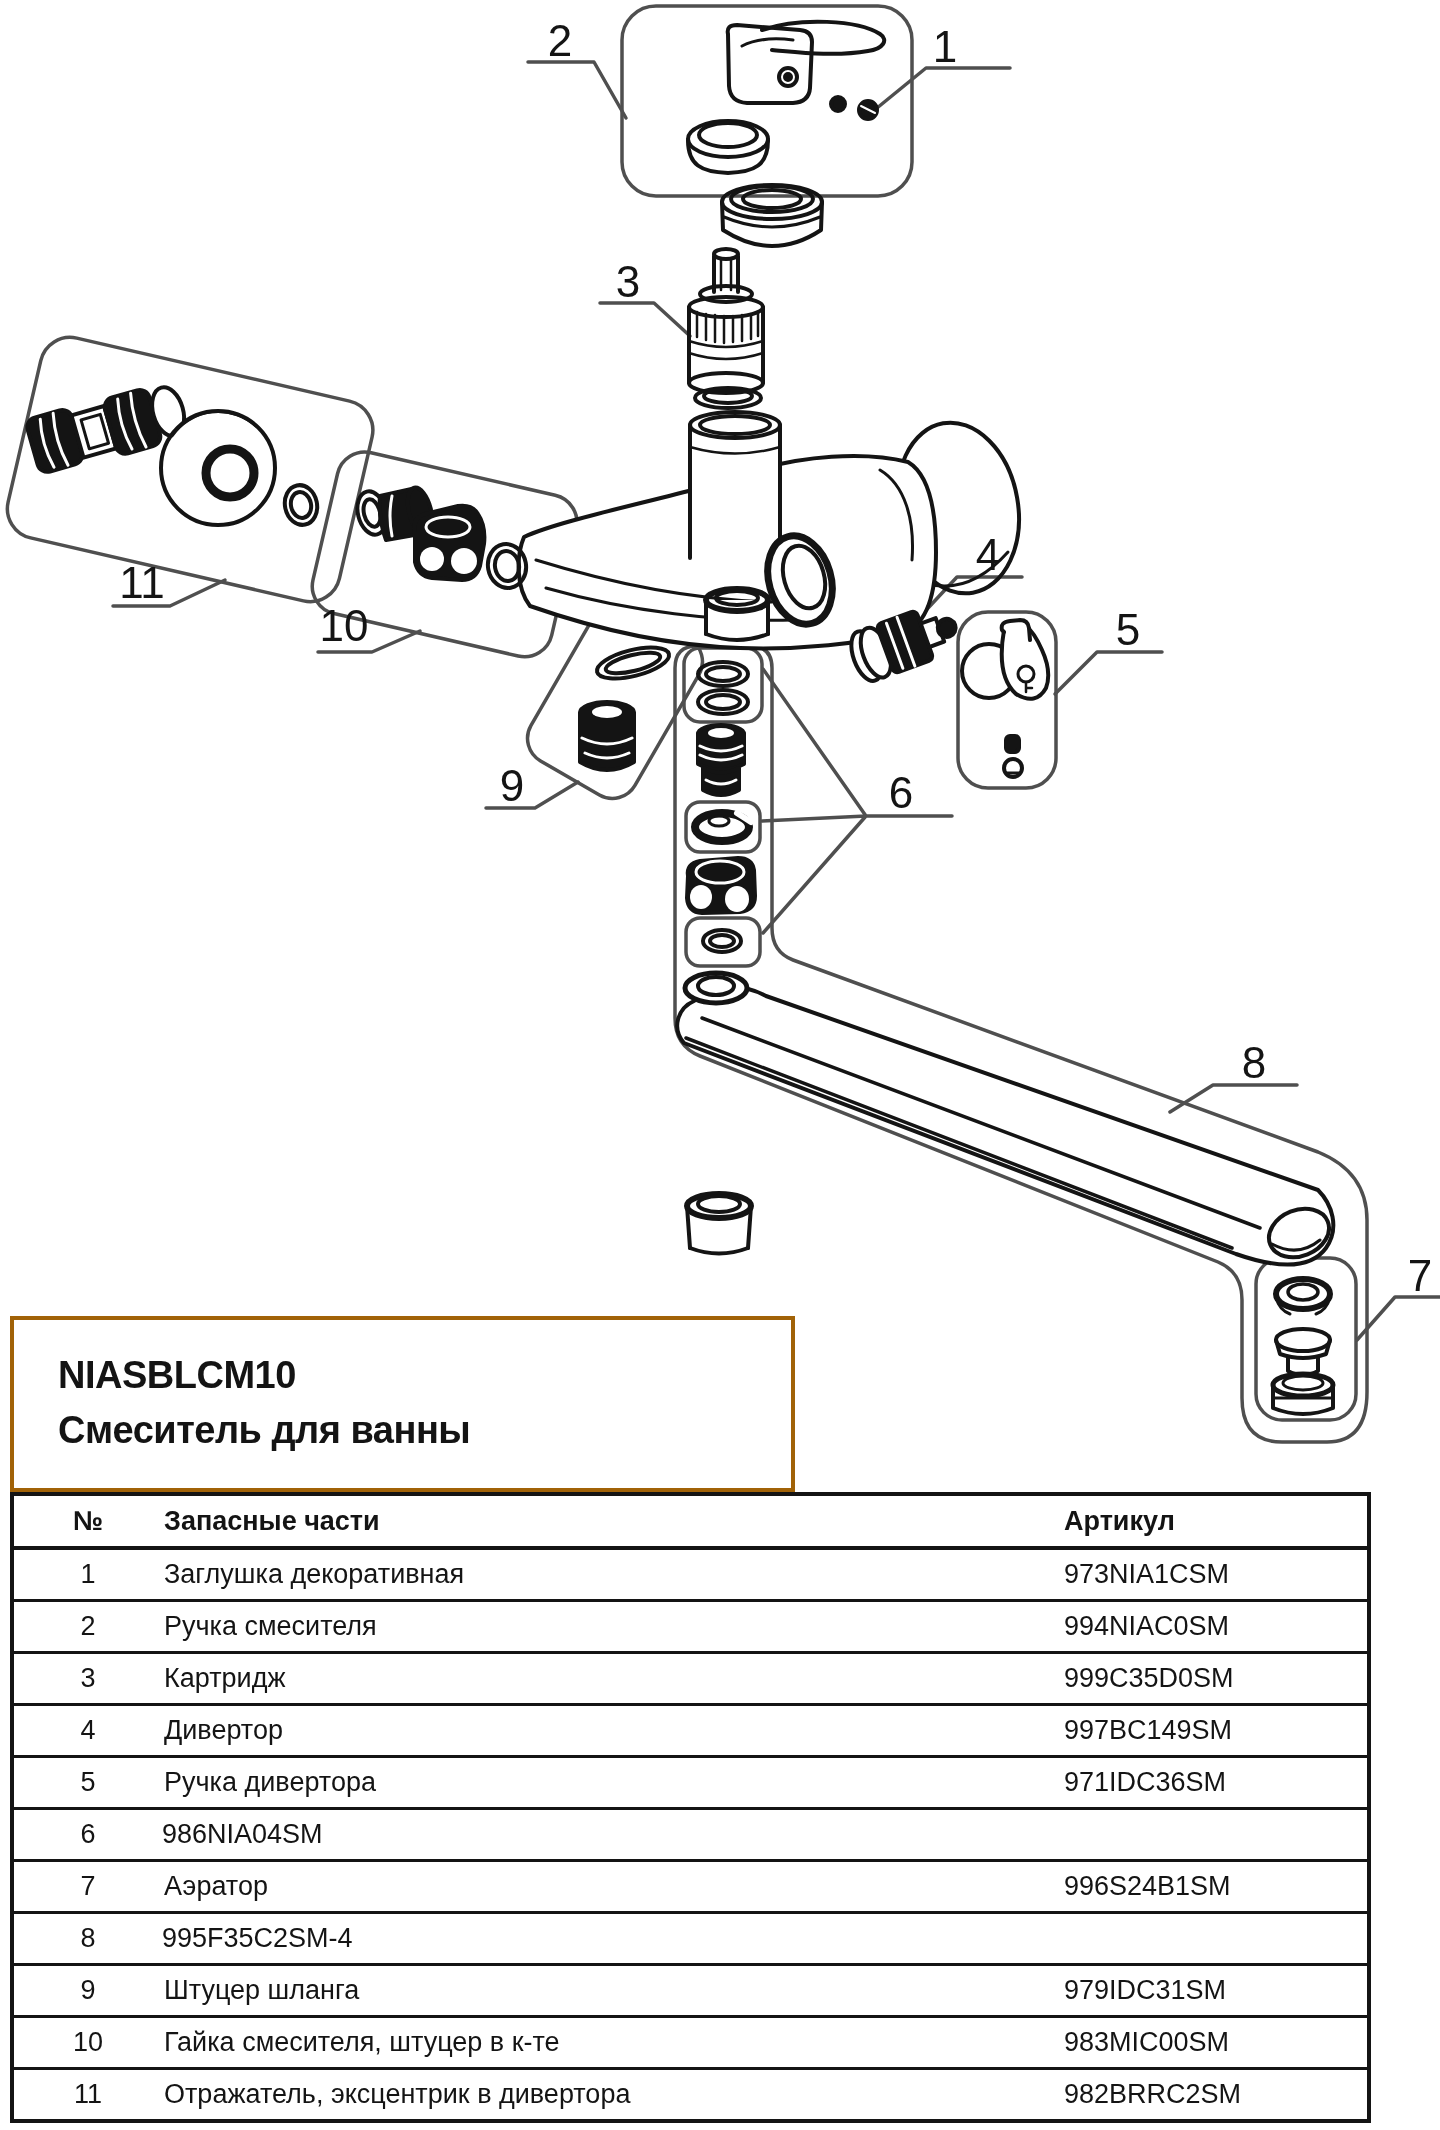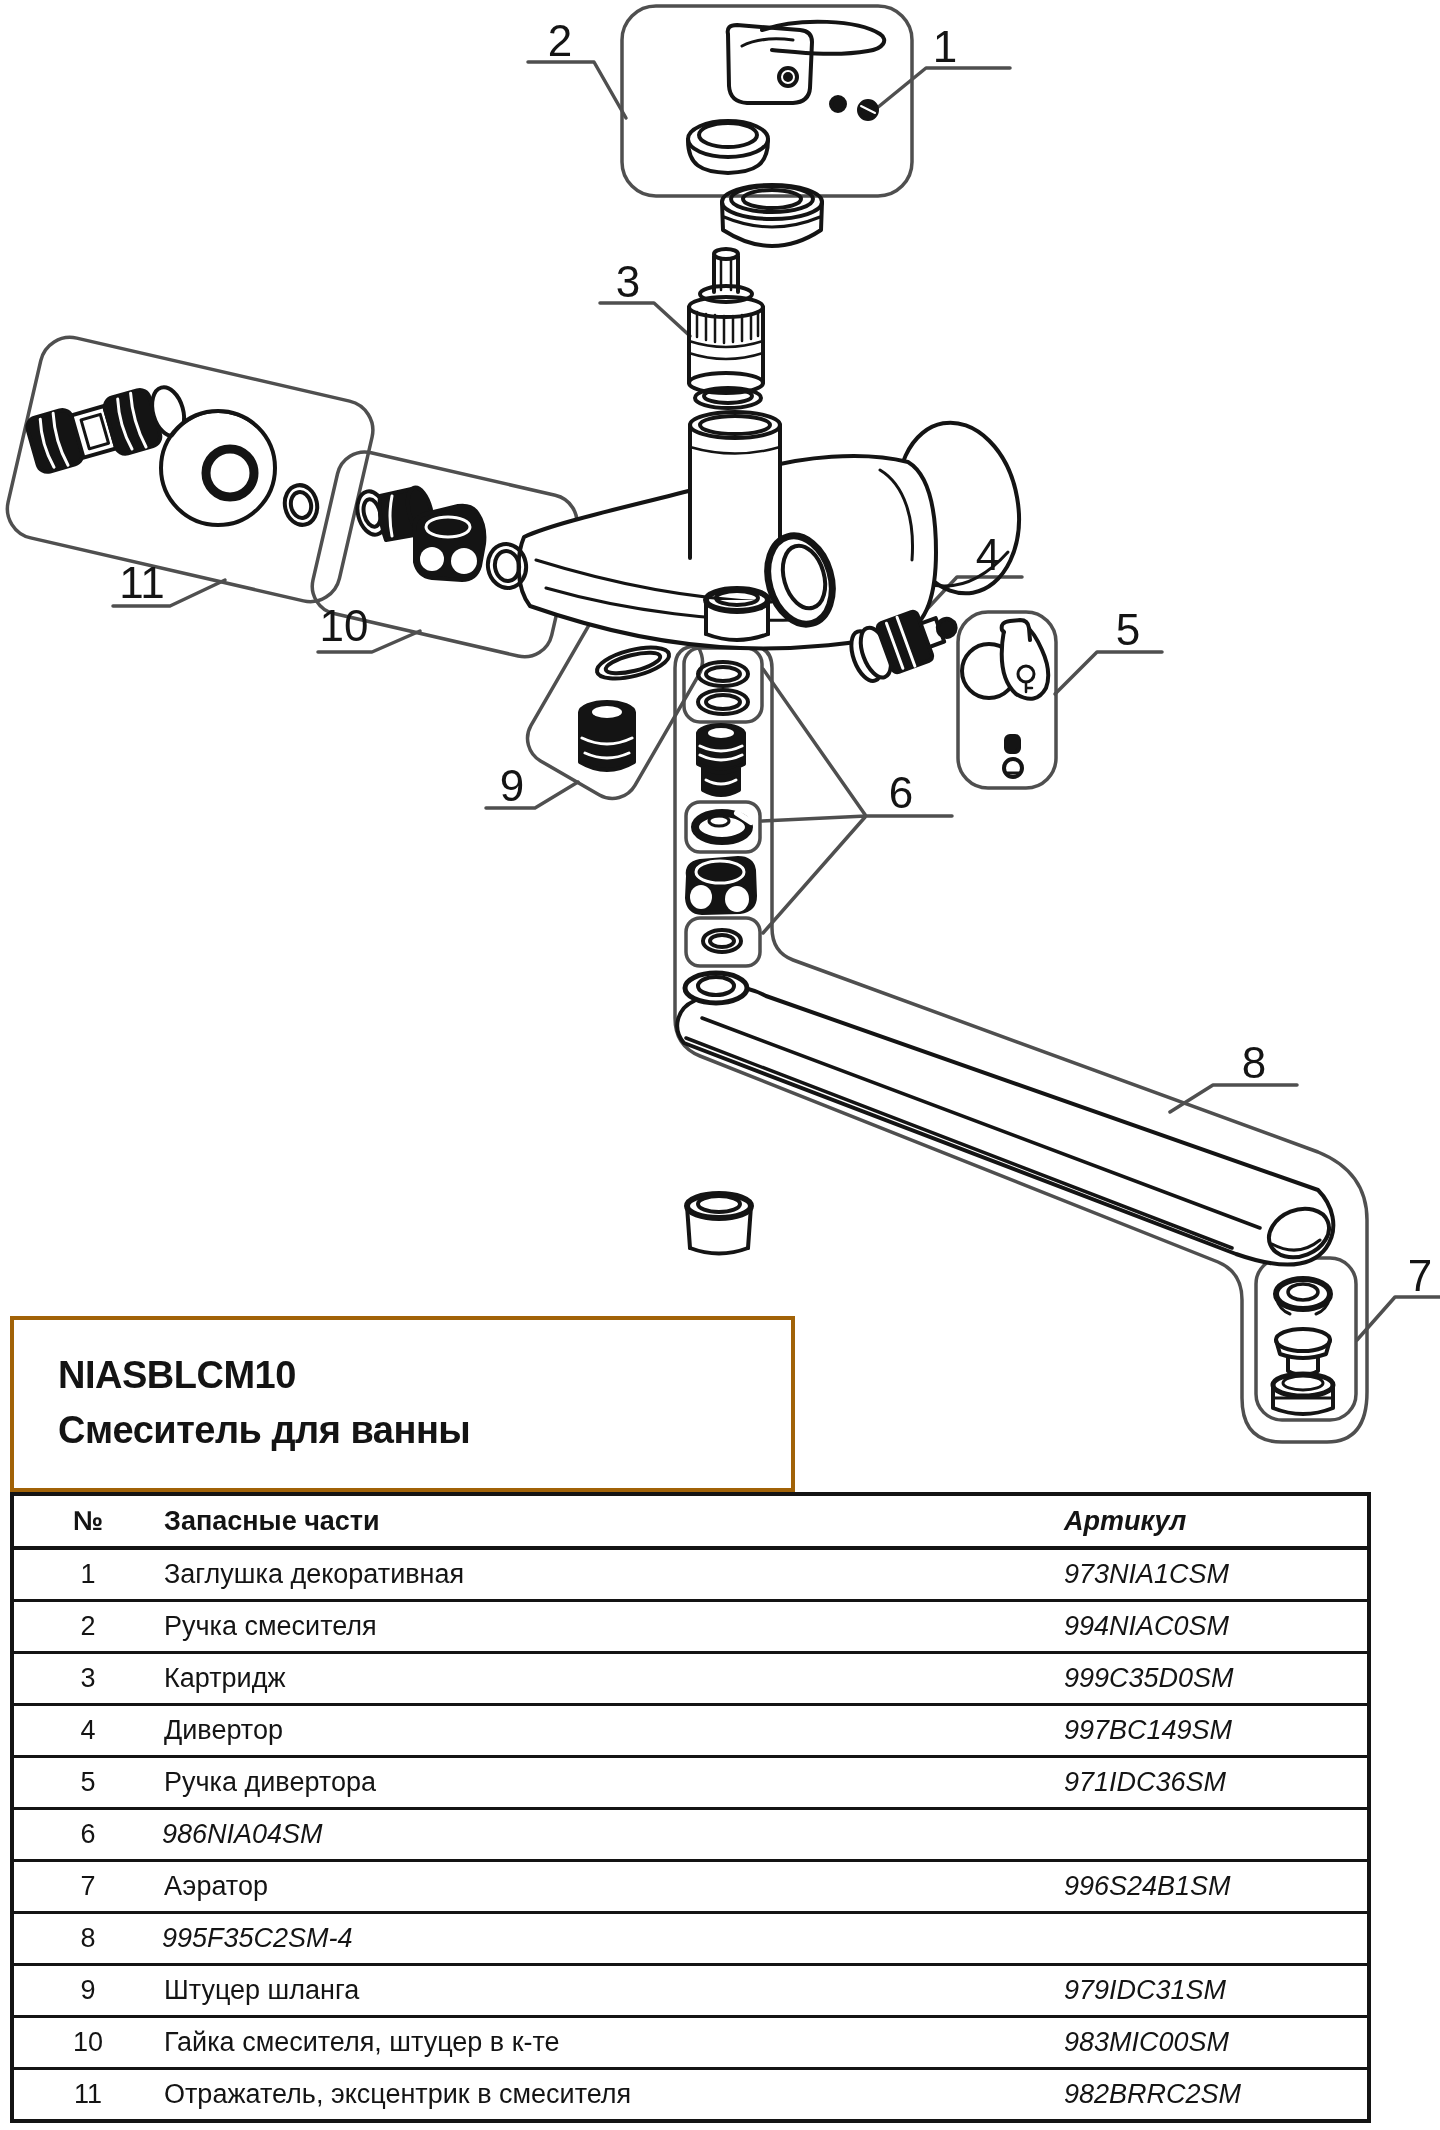--- a/index.html
+++ b/index.html
@@ -25,21 +25,21 @@
     height:50px;flex:none;border-bottom:4px solid #141414;
     display:flex;align-items:center;font-weight:700;
   }
   .trow{
     flex:1 1 auto;border-bottom:3px solid #141414;
     display:flex;align-items:center;
   }
   .trow:last-child{border-bottom:none;}
   .c-num{width:148px;flex:none;text-align:center;}
   .c-part{width:900px;flex:none;padding-left:2px;}
-  .c-art{flex:1;font-style:italic;}
+  .c-art{flex:1;}
 </style>
 </head>
 <body>
 
 <svg class="diagram-svg" width="1440" height="1470" viewBox="0 0 1440 1470" fill="none" stroke="#141414" stroke-width="4" stroke-linecap="round" stroke-linejoin="round">
 
   <g stroke="#4f4f4f" stroke-width="3.5" fill="none">
     <rect x="622" y="6" width="290" height="190" rx="34"></rect>
     <rect x="20" y="367" width="340" height="205" rx="30" transform="rotate(13 190 470)"></rect>
     <rect x="322" y="472" width="245" height="165" rx="28" transform="rotate(13 445 555)"></rect>
@@ -305,16 +305,16 @@
     <div class="c-part">Штуцер шланга</div>
     <div class="c-art">979IDC31SM</div>
   </div>
   <div class="trow">
     <div class="c-num">10</div>
     <div class="c-part">Гайка смесителя, штуцер в к-те</div>
     <div class="c-art">983MIC00SM</div>
   </div>
   <div class="trow">
     <div class="c-num">11</div>
-    <div class="c-part">Отражатель, эксцентрик в смесителя</div>
+    <div class="c-part">Отражатель, эксцентрик в дивертора</div>
     <div class="c-art">982BRRC2SM</div>
   </div>
 </div>
 
 </body></html>

